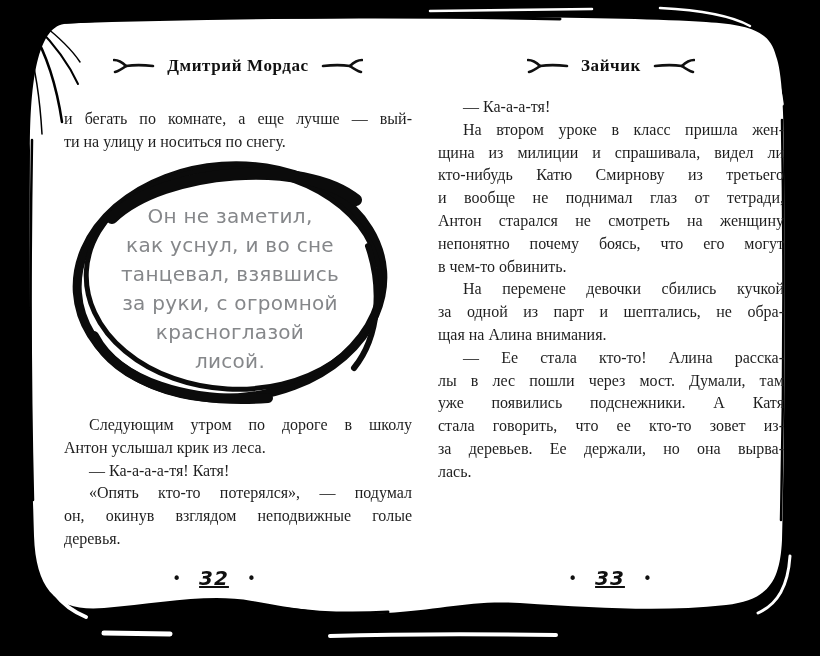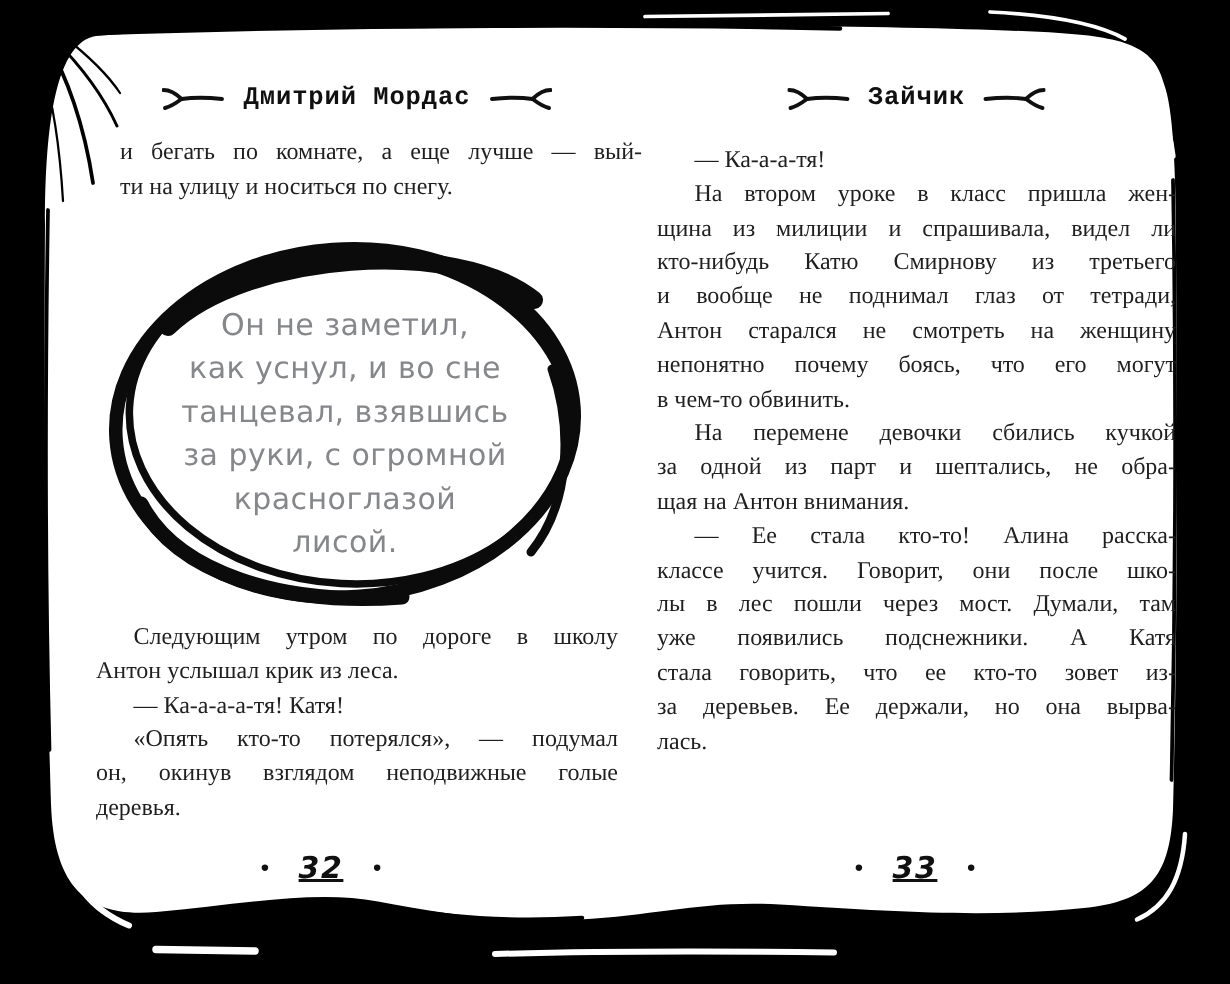--- a/index.html
+++ b/index.html
@@ -12,21 +12,21 @@
   #stage { position: relative; width: 820px; height: 656px; }
 
   
   #frame-svg { position: absolute; left: 0; top: 0; z-index: 0; }
 
   
   .abs { position: absolute; }
 
   .running-header {
     display: flex; align-items: center; justify-content: center; gap: 12px;
-    font-family: Liberation Mono, monospace;
+    font-family: Liberation Serif, serif;
     font-weight: bold; font-size: 17px; letter-spacing: 0.6px;
     color: #101010;
   }
   .running-header svg { display: block; }
 
   .body-text {
     font-size: 16px; line-height: 22.8px; color: #1f1f1f;
     font-family: "Liberation Serif", serif;
   }
   .para { margin: 0; }
@@ -116,21 +116,21 @@
       <svg width="42" height="16" viewBox="0 0 42 16">
         <g stroke="#101010" stroke-width="2.6" fill="none" stroke-linecap="round">
           <path d="M2,8 C11,7 22,7 29,8"></path>
           <path d="M29,8 C33,4 37,2 41,2"></path>
           <path d="M29,8 C33,11 36,13 40,14"></path>
         </g>
       </svg>
     </div>
   </div>
 
-  <div class="abs body-text" style="left:64px; top:91px; width:348px;margin-left:16px;">
+  <div class="abs body-text" style="left:64px; top:108px; width:348px;">
       <div class="para">
         <div class="line">и бегать по комнате, а еще лучше — вый-</div>
         <div class="line last">ти на улицу и носиться по снегу.</div>
       </div>
     </div>
 
   <div id="circle-note" class="abs" style="left:68px; top:156px; width:324px; height:252px;">
     <svg width="324" height="252" viewBox="0 0 324 252">
       <g fill="none" stroke="#0b0b0b" stroke-linecap="round">
         <ellipse cx="162" cy="126" rx="153" ry="116" stroke-width="9" transform="rotate(-4 162 126)"></ellipse>
@@ -200,25 +200,24 @@
         <div class="line">щина из милиции и спрашивала, видел ли</div>
         <div class="line">кто-нибудь Катю Смирнову из третьего</div>
         <div class="line">и вообще не поднимал глаз от тетради,</div>
         <div class="line">Антон старался не смотреть на женщину</div>
         <div class="line">непонятно почему боясь, что его могут</div>
         <div class="line last">в чем-то обвинить.</div>
       </div>
       <div class="para">
         <div class="line first-indent">На перемене девочки сбились кучкой</div>
         <div class="line">за одной из парт и шептались, не обра-</div>
-        <div class="line last">щая на Антон внимания.</div>
+        <div class="line last">щая на Алина внимания.</div>
       </div>
       <div class="para">
         <div class="line first-indent">— Ее стала кто-то! Алина расска-</div>
-        <div class="line">классе учится. Говорит, они после шко-</div>
         <div class="line">лы в лес пошли через мост. Думали, там</div>
         <div class="line">уже появились подснежники. А Катя</div>
         <div class="line">стала говорить, что ее кто-то зовет из-</div>
         <div class="line">за деревьев. Ее держали, но она вырва-</div>
         <div class="line last">лась.</div>
       </div>
     </div>
 
   <div class="abs page-number" style="left:460px; top:566px; width:300px;">
     <span class="dot">•</span>

